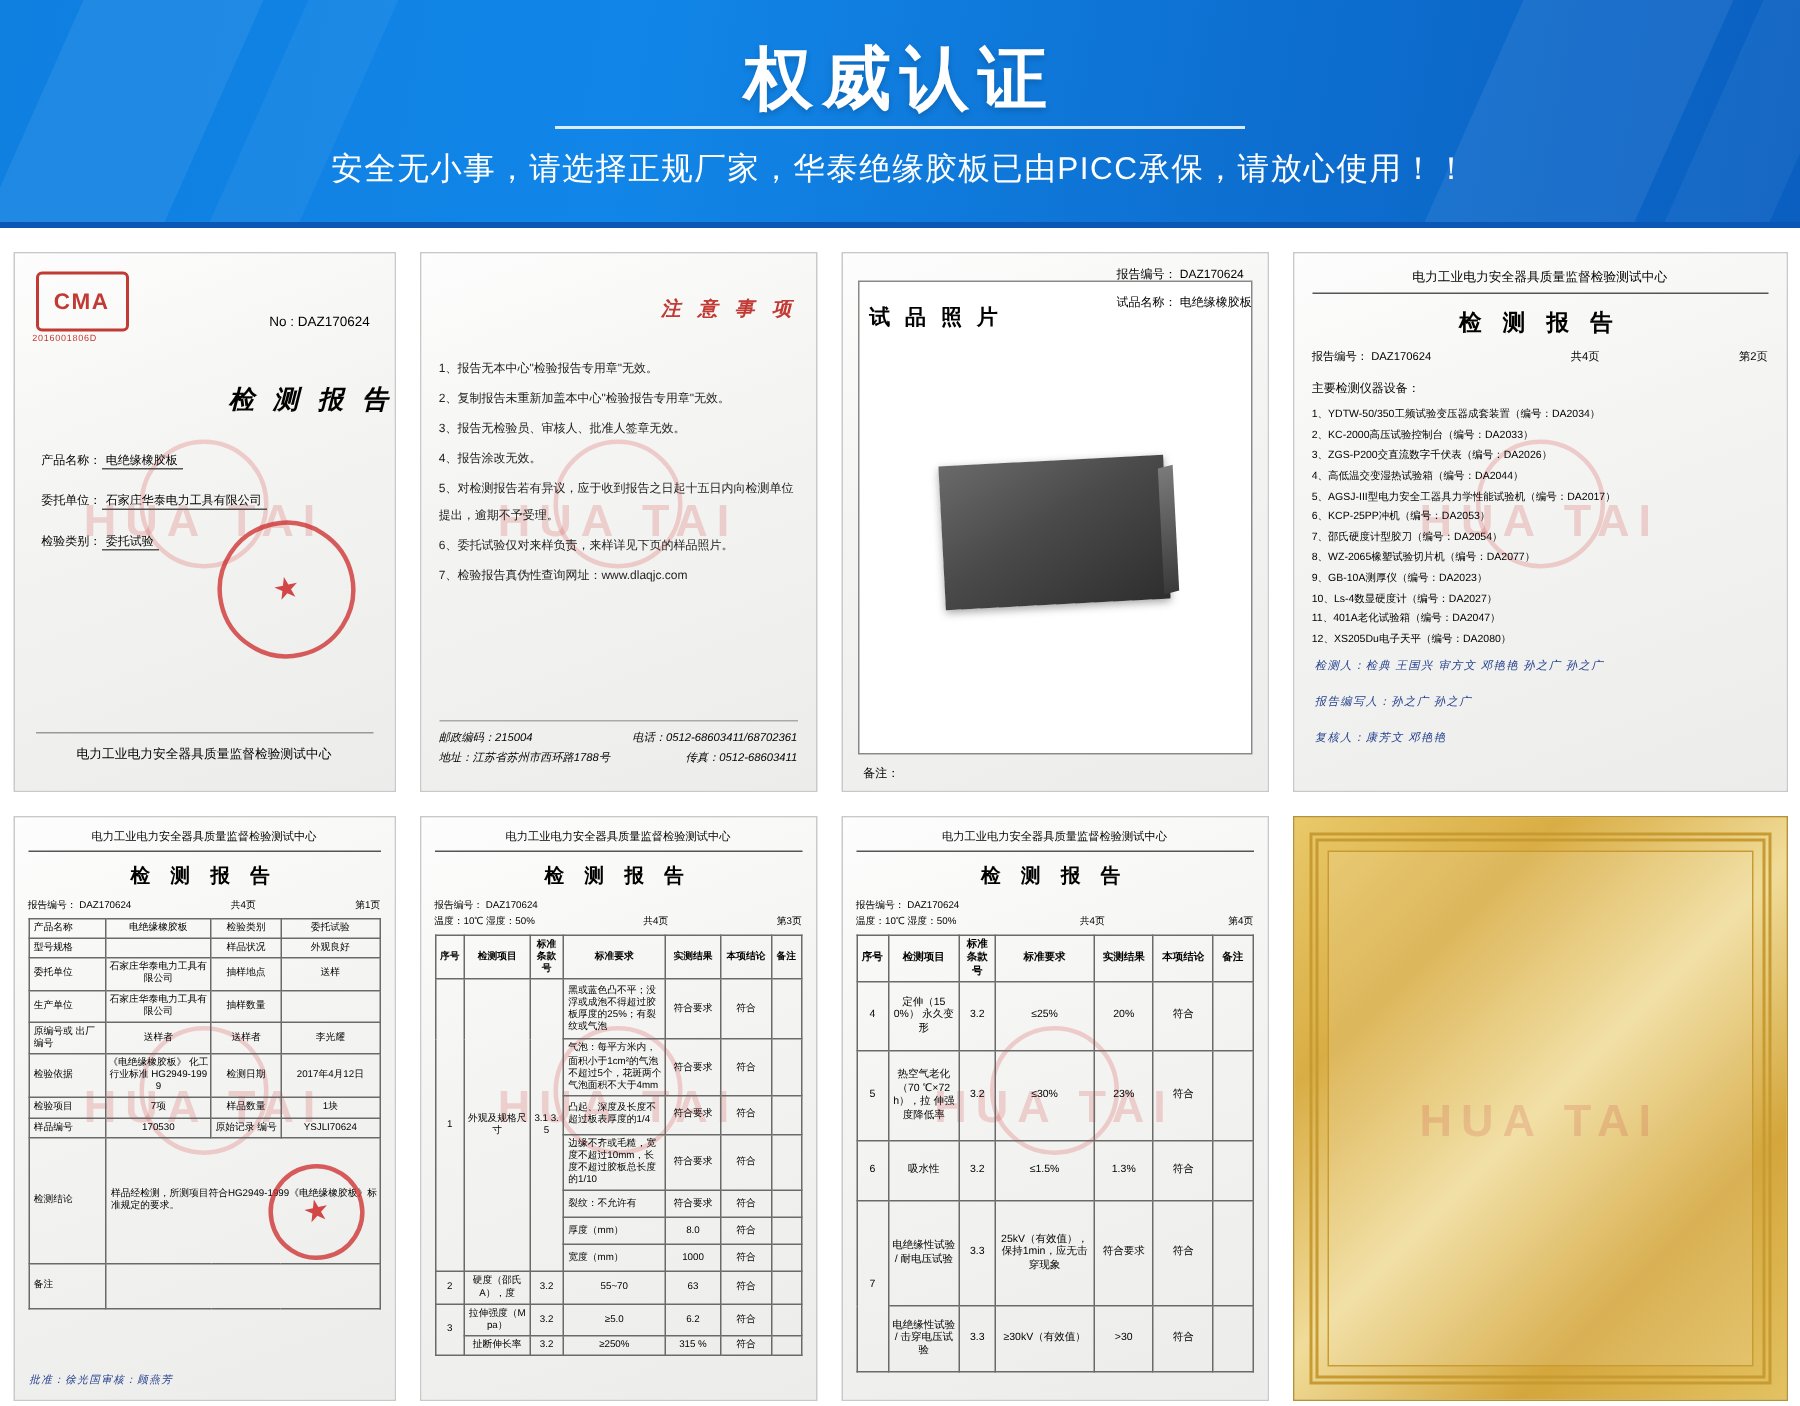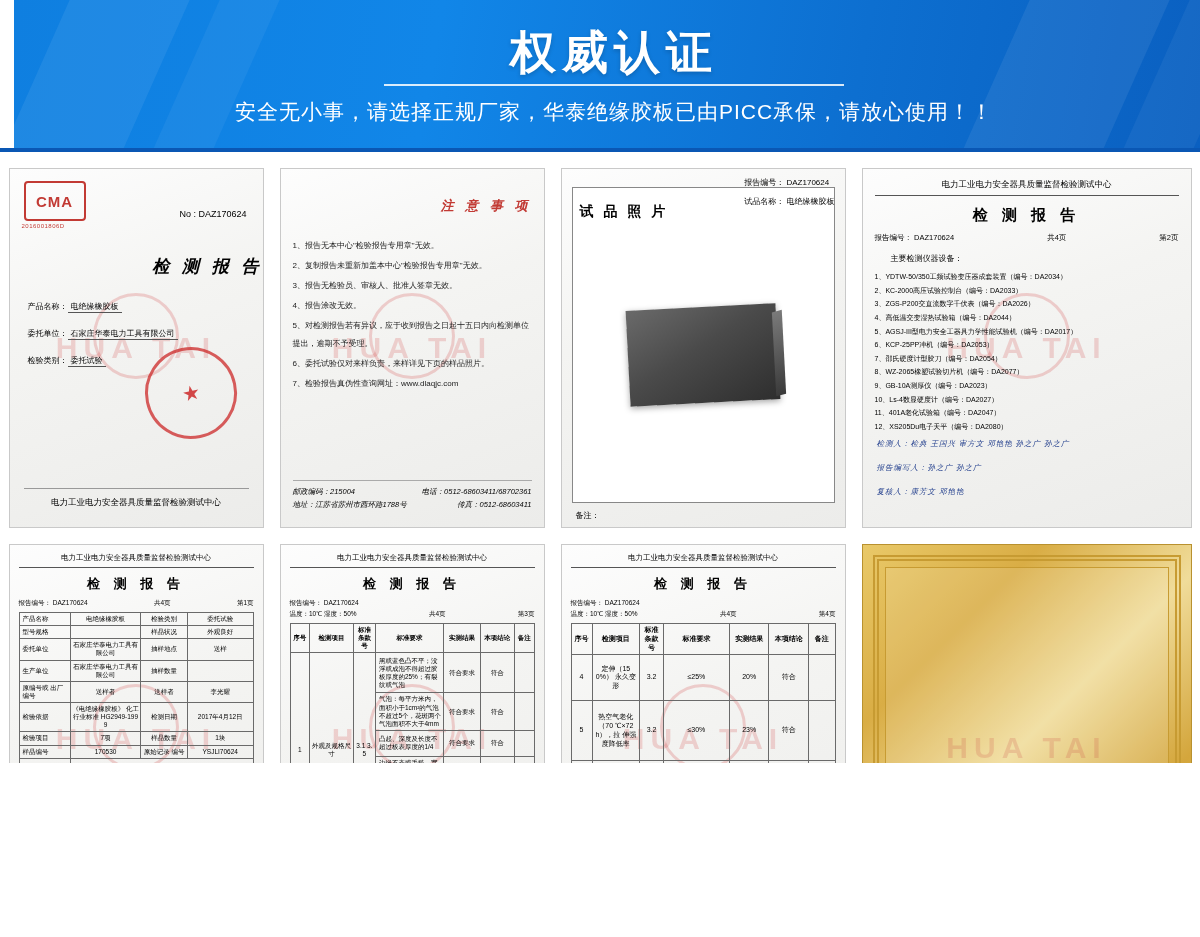--- a/index.html
+++ b/index.html
@@ -4,24 +4,23 @@
 <style>
   * { box-sizing: border-box; }
   html, body {
     margin: 0; padding: 0;
     width: 1200px; height: 937px;
     background: #ffffff;
     font-family: "Liberation Sans", sans-serif;
   }
   #page {
     position: relative;
-    width: 1200px; height: 763px;
+    width: 1200px; height: 937px;
     overflow: hidden;
     background: #ffffff;
-    padding-left: 14px;
   }
 
   
   .banner {
     position: relative;
     width: 1200px; height: 148px;
     background: linear-gradient(100deg, #0f7fe0 0%, #1186e8 35%, #0d6fd0 70%, #0a5fc0 100%);
     overflow: hidden;
   }
   .banner .streak {
@@ -190,21 +189,21 @@
     content:""; position:absolute; right:-6px; top: 8px; width: 10px; height: 84px;
     background: linear-gradient(180deg,#7a7a7a,#3a3a3a); transform: skewY(-12deg);
   }
   .c3-foot { position:absolute; left: 14px; bottom: 6px; font-size: 8px; z-index: 9;}
 
   
   .c4 { width: 330px; height: 360px; }
   .rep-head { text-align:center; font-size: 8.5px; border-bottom: 1px solid #555; padding-bottom: 4px; }
   .rep-title { text-align:center; font-size: 15px; font-weight: bold; letter-spacing: 5px; margin: 10px 0 8px; }
   .rep-meta { display:flex; justify-content: space-between; font-size: 7.5px; margin-bottom: 2px; }
-  .eq-title { font-size: 8px; margin: 10px 16px 6px; }
+  .eq-title { font-size: 8px; margin: 10px 0 6px; }
   .eq-list { font-size: 7px; line-height: 1.95; }
   .sign { position:absolute; left: 14px; right: 14px; bottom: 16px; font-size: 7.5px; z-index: 8; }
   .sign .sr { margin-bottom: 14px; }
   .hand { color:#24408e; font-family: "Liberation Serif", serif; font-style: italic; letter-spacing: 1px; }
 
   
   .b1 { width: 255px; height: 390px; }
   .b2 { width: 265px; height: 390px; }
   .b3 { width: 285px; height: 390px; }
 

